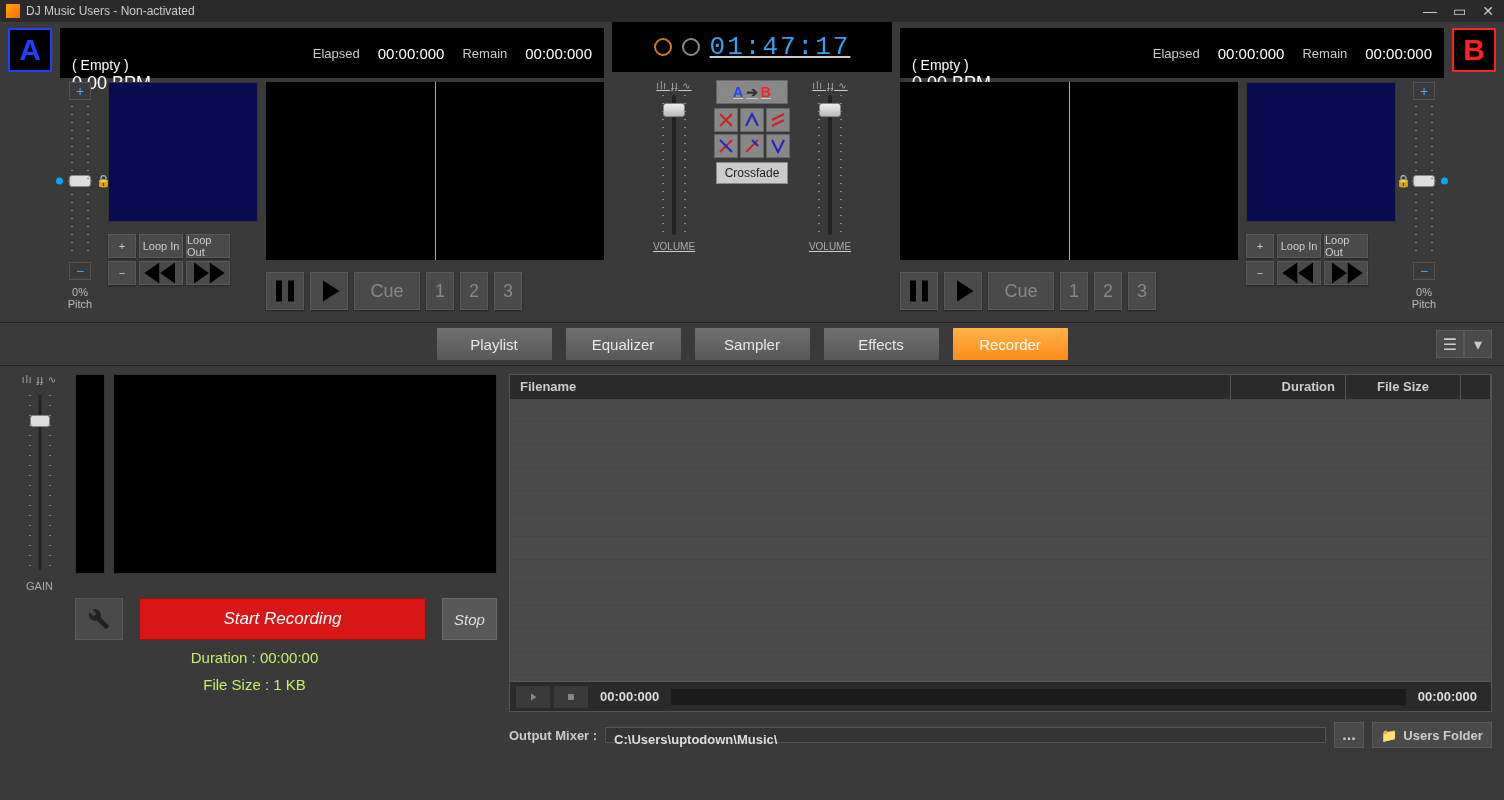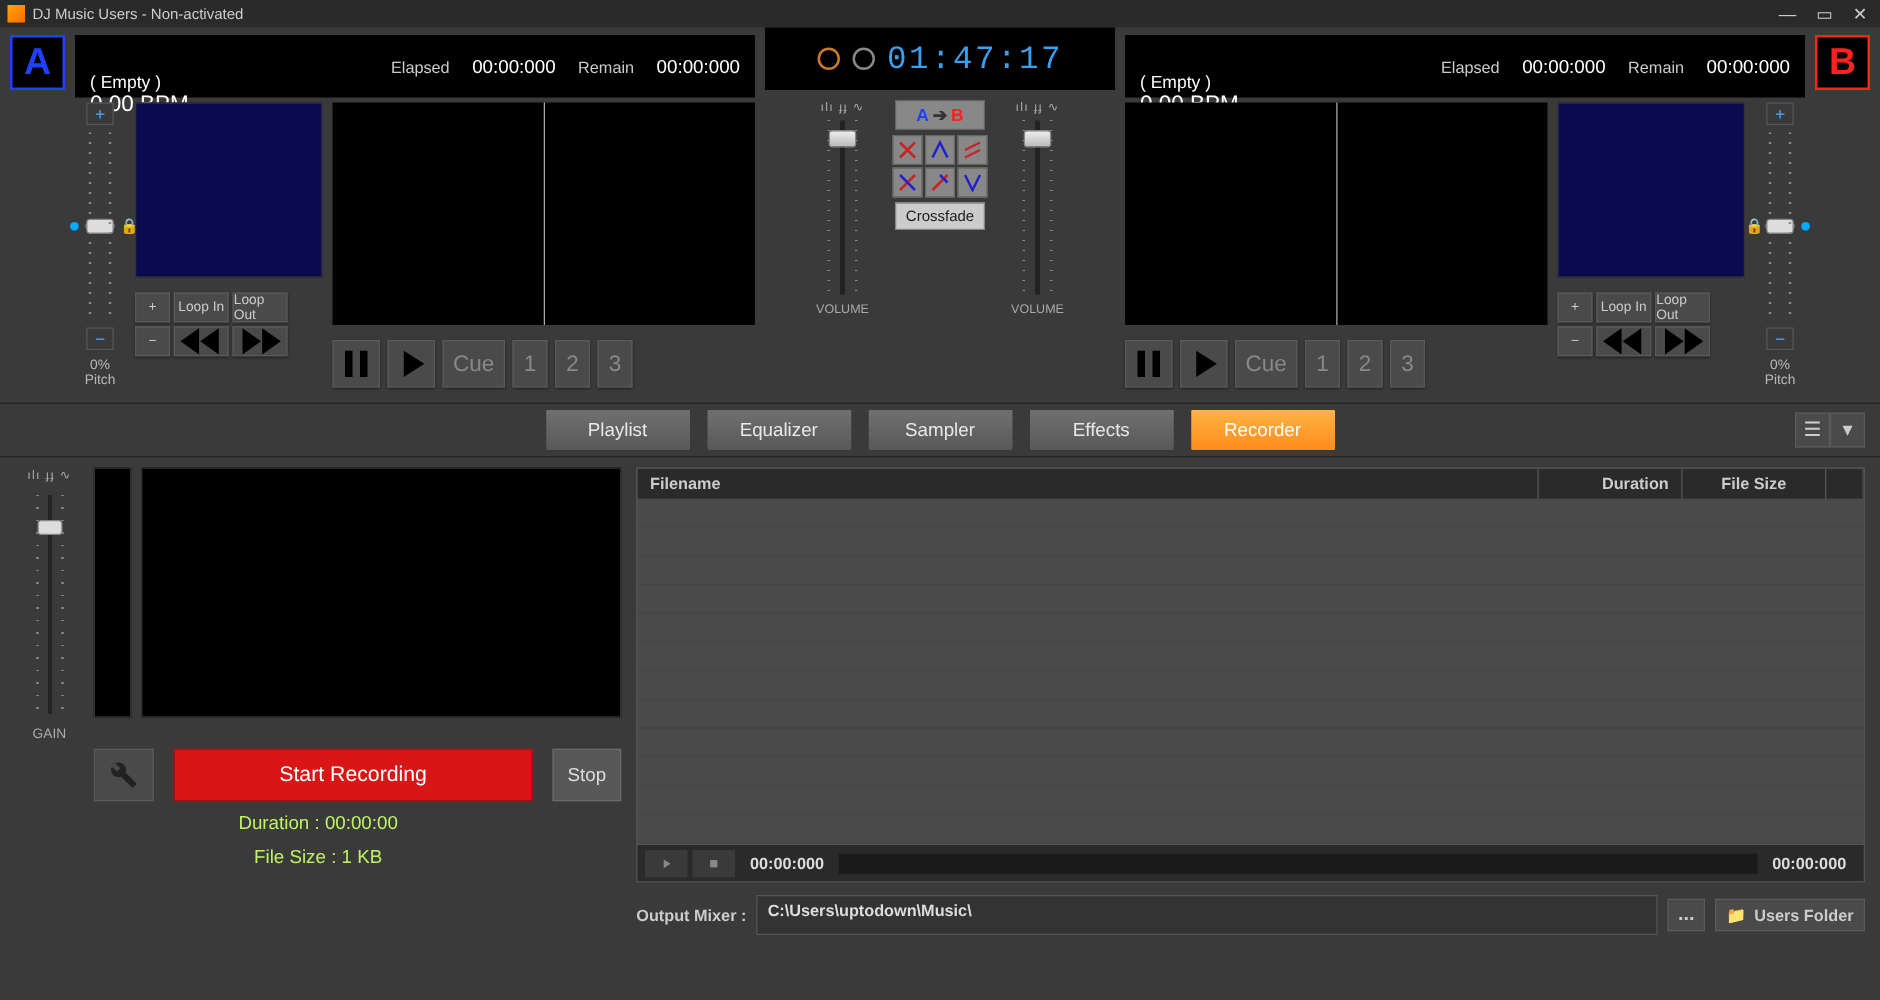--- a/index.html
+++ b/index.html
@@ -42,24 +42,24 @@
 
 .waveform { width:150px; height:140px; background:#0a0a50; border:1px solid #333; }
 .track { flex:1; height:140px; background:#000; position:relative; }
 .track .needle { position:absolute; left:50%; top:0; bottom:0; width:1px; background:#aaa; }
 
 .transport { display:flex; gap:6px; margin-top:6px; align-items:flex-start; }
 .loopgrid { display:grid; grid-template-columns:28px 44px 44px; grid-template-rows:24px 24px; gap:3px; }
 .btn { background:#4a4a4a; border:1px solid #5a5a5a; display:flex; align-items:center; justify-content:center; font-size:11px; color:#ccc; cursor:pointer; box-shadow:0 1px 2px rgba(0,0,0,.4); }
 .btn.sq { width:38px; height:38px; }
 .btn.num { width:28px; height:38px; font-size:18px; color:#888; }
-.cuebtn { width:50px; height:38px; font-size:18px; color:#888; }
-
-
-.center { width:280px; display:flex; flex-direction:column; align-items:center; }
+.cuebtn { width:66px; height:38px; font-size:18px; color:#888; }
+
+
+.center { width:280px; display:flex; flex-direction:column; align-items:center;text-decoration:underline; }
 .centertime { height:50px; background:#000; width:100%; display:flex; align-items:center; justify-content:center; gap:10px; }
 .clockicon { width:18px; height:18px; border:2px solid #c97a2a; border-radius:50%; position:relative; }
 .clockicon.swatch { border-color:#888; }
 .timetext { font-family:'Courier New',monospace; font-size:26px; color:#3a9fee; letter-spacing:2px; }
 .centerbody { display:flex; gap:8px; padding:8px; }
 .volcol { width:50px; display:flex; flex-direction:column; align-items:center; }
 .eqicons { font-size:10px; color:#aaa; margin-bottom:4px; letter-spacing:1px; }
 .volslider { width:30px; height:140px; position:relative; }
 .volslider .rail { position:absolute; left:50%; top:0; bottom:0; width:4px; background:#222; transform:translateX(-50%); border-radius:2px; }
 .volslider::before,.volslider::after { content:''; position:absolute; top:0; bottom:0; width:2px; background:repeating-linear-gradient(to bottom,#888 0,#888 1px,transparent 1px,transparent 8px); }
@@ -90,41 +90,41 @@
 .gaincol { width:55px; display:flex; flex-direction:column; align-items:center; }
 .gainslider { width:26px; height:175px; position:relative; margin-top:6px; }
 .gainslider .rail { position:absolute; left:50%; top:0; bottom:0; width:3px; background:#222; transform:translateX(-50%); }
 .gainslider::before,.gainslider::after { content:''; position:absolute; top:0; bottom:0; width:2px; background:repeating-linear-gradient(to bottom,#888 0,#888 1px,transparent 1px,transparent 10px); }
 .gainslider::before { left:2px; }
 .gainslider::after { right:2px; }
 .gainslider .thumb { position:absolute; left:50%; top:20px; width:20px; height:12px; background:#ddd; border:1px solid #888; border-radius:3px; transform:translateX(-50%); }
 .gainlbl { font-size:11px; color:#aaa; margin-top:10px; }
 .meters { width:30px; height:200px; background:#000; border:1px solid #333; }
 .recdisplay { flex:1; height:200px; background:#000; border:1px solid #333; }
-.recctrl { display:flex; gap:16px; margin-top:6px; margin-left:63px; }
+.recctrl { display:flex; gap:16px; margin-top:6px; margin-left:63px;font-style:italic; }
 .toolsbtn { width:48px; height:42px; background:#4a4a4a; border:1px solid #5a5a5a; display:flex; align-items:center; justify-content:center; cursor:pointer; }
 .startbtn { flex:1; height:42px; background:#d81616; color:#fff; font-size:17px; display:flex; align-items:center; justify-content:center; cursor:pointer; border:1px solid #a01010; }
 .stopbtn { width:55px; height:42px; background:#585858; border:1px solid #6a6a6a; color:#ddd; font-size:15px; display:flex; align-items:center; justify-content:center; cursor:pointer; }
 .recinfo { text-align:center; margin-top:4px; font-size:15px; color:#bef264; line-height:1.8; }
 
 .recright { flex:1; display:flex; flex-direction:column;font-weight:bold; }
 .filetable { flex:1; border:1px solid #555; background:#4a4a4a; overflow:hidden; }
 .filetable .hdr { display:flex; background:#2a2a2a; height:24px; }
 .filetable .hdr div { padding:4px 10px; font-size:13px; border-right:1px solid #555; }
 .filetable .col-fn { flex:1; }
 .filetable .col-du { width:115px; text-align:right; }
 .filetable .col-fs { width:115px; text-align:center; }
 .filetable .col-spacer { width:30px; }
 .filetable .rows { height:290px; background:repeating-linear-gradient(#4a4a4a 0,#4a4a4a 22px,#454545 22px,#454545 23px); }
 .playbar { height:30px; background:#2a2a2a; display:flex; align-items:center; gap:4px; padding:0 6px; border:1px solid #555; border-top:none; }
 .playbar .pbtn { width:34px; height:22px; background:#3a3a3a; display:flex; align-items:center; justify-content:center; cursor:pointer; }
 .playbar .ptm { font-size:13px; color:#ddd; margin:0 8px; }
 .playbar .pprogress { flex:1; height:16px; background:#1a1a1a; }
 .outputrow { display:flex; align-items:center; gap:8px; margin-top:10px; font-size:13px; }
-.outputrow .pathbox { flex:1; height:32px; background:#333; border:1px solid #555; padding:4px 8px; color:#ddd; }
+.outputrow .pathbox { flex:1; height:16px; background:#333; border:1px solid #555; padding:4px 8px; color:#ddd; }
 .outputrow .browsebtn { width:30px; height:26px; background:#4a4a4a; border:1px solid #5a5a5a; display:flex; align-items:center; justify-content:center; cursor:pointer; font-size:16px; }
 .outputrow .openbtn { width:120px; height:26px; background:#4a4a4a; border:1px solid #5a5a5a; display:flex; align-items:center; justify-content:center; gap:6px; cursor:pointer; font-size:13px; }
 </style>
 </head>
 <body>
 
 <div class="titlebar">
   <div class="appicon"></div>
   <span>DJ Music Users - Non-activated</span>
   <div class="wincontrols">

